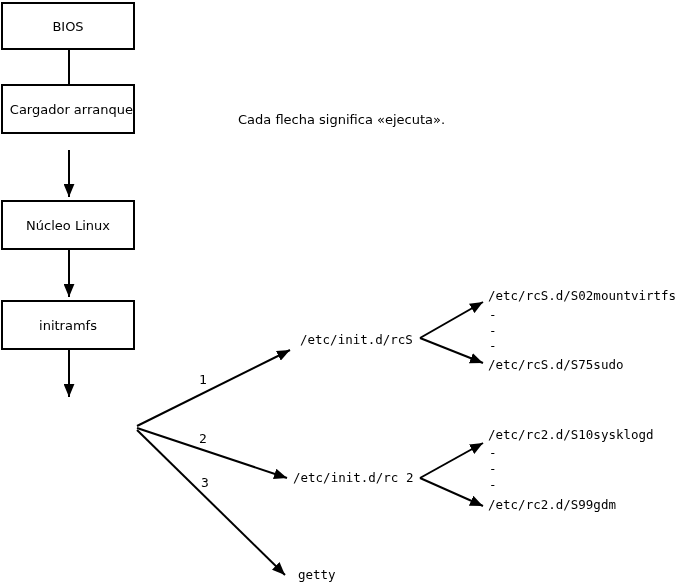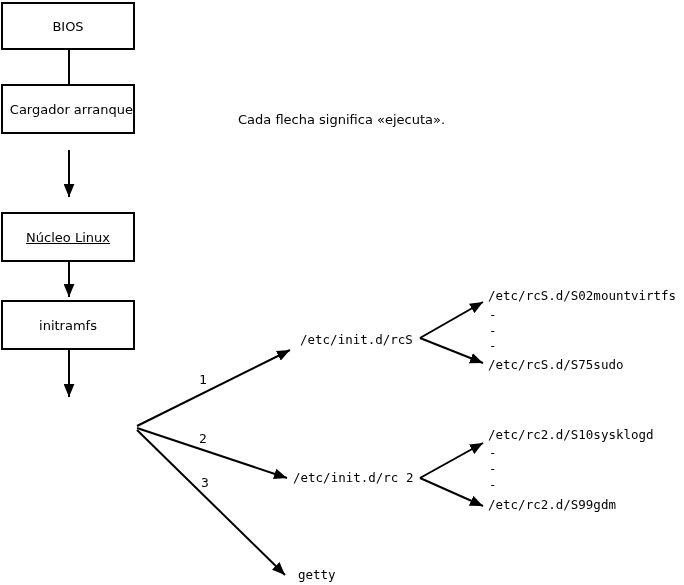--- a/index.html
+++ b/index.html
@@ -91,21 +91,21 @@
   </svg>
 
   <div class="note">Cada flecha significa «ejecuta».</div>
 
   <div class="box" style="top:2px;   height:44px;">
     <span>BIOS</span>
   </div>
   <div class="box" style="top:84px; height:46px;justify-content:flex-end;">
     <span>Cargador arranque</span>
   </div>
-  <div class="box" style="top:212px; height:46px;text-decoration:underline;">
+  <div class="box" style="top:200px; height:46px;">
     <span>Núcleo Linux</span>
   </div>
   <div class="box" style="top:300px; height:46px;justify-content:center;">
     <span>initramfs</span>
   </div>
 
   <div class="num" style="left:203px; top:379px;">1</div>
   <div class="num" style="left:203px; top:438px;">2</div>
   <div class="num" style="left:205px; top:482px;">3</div>
 

